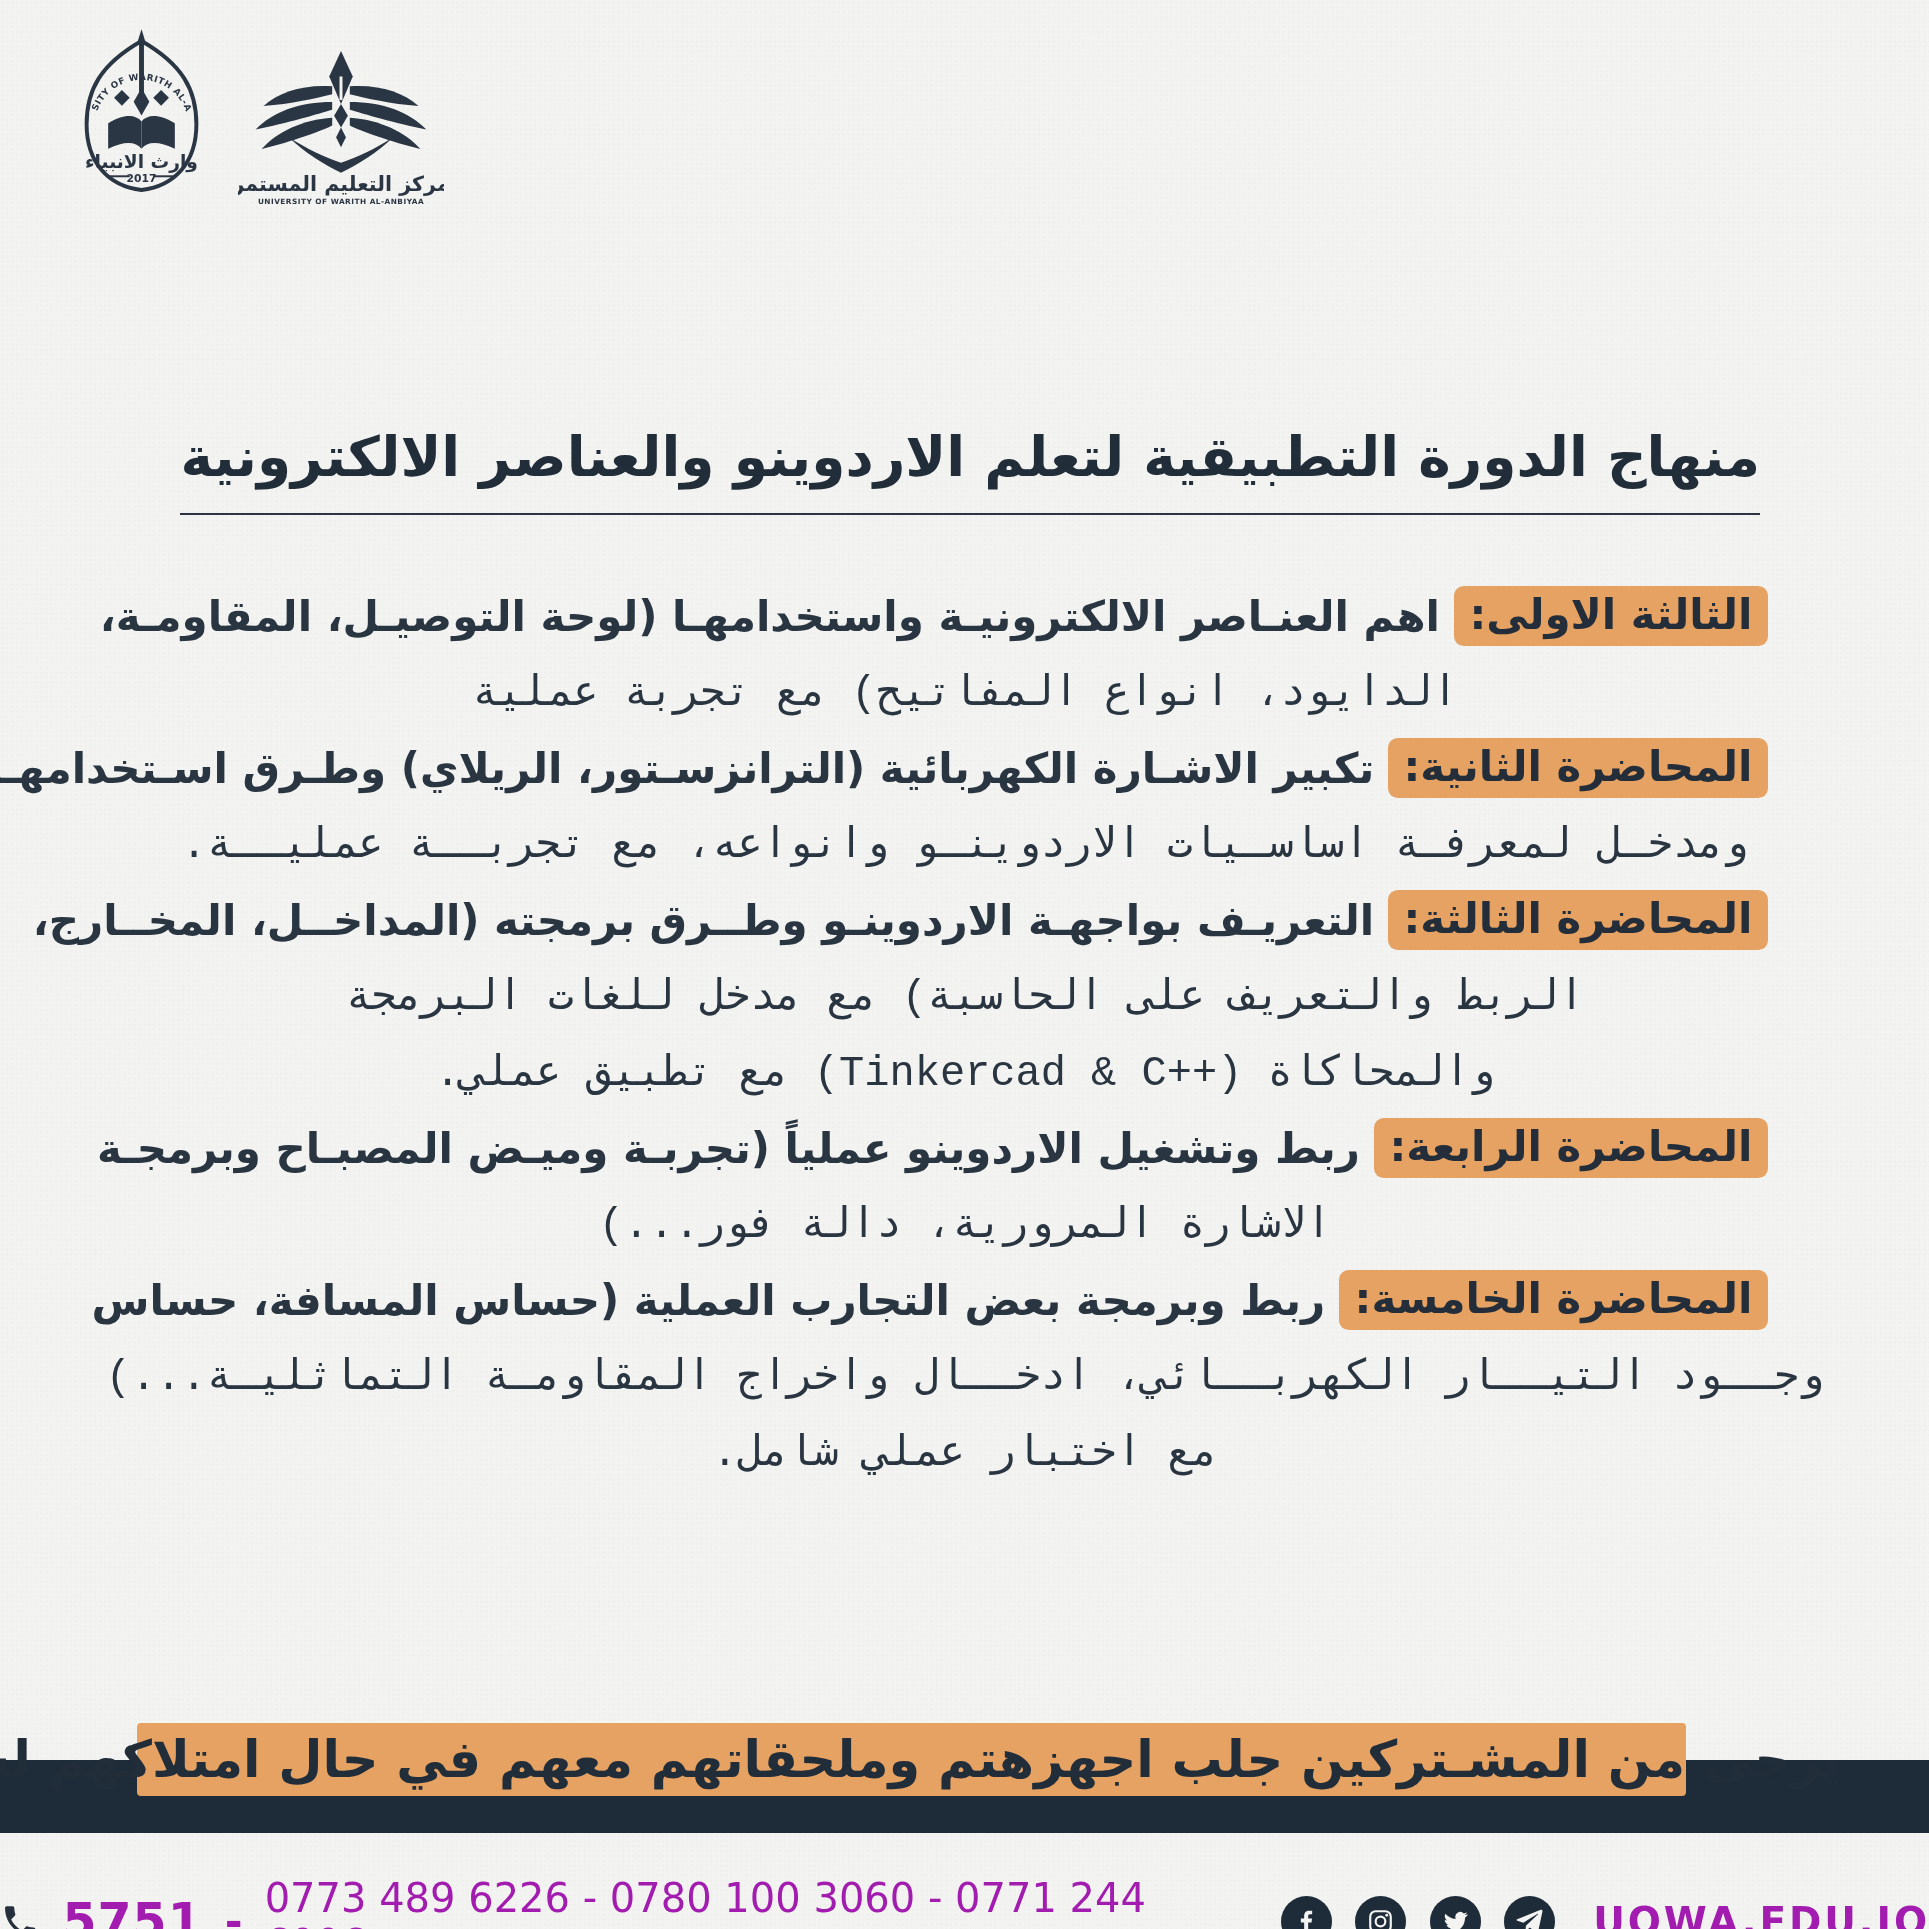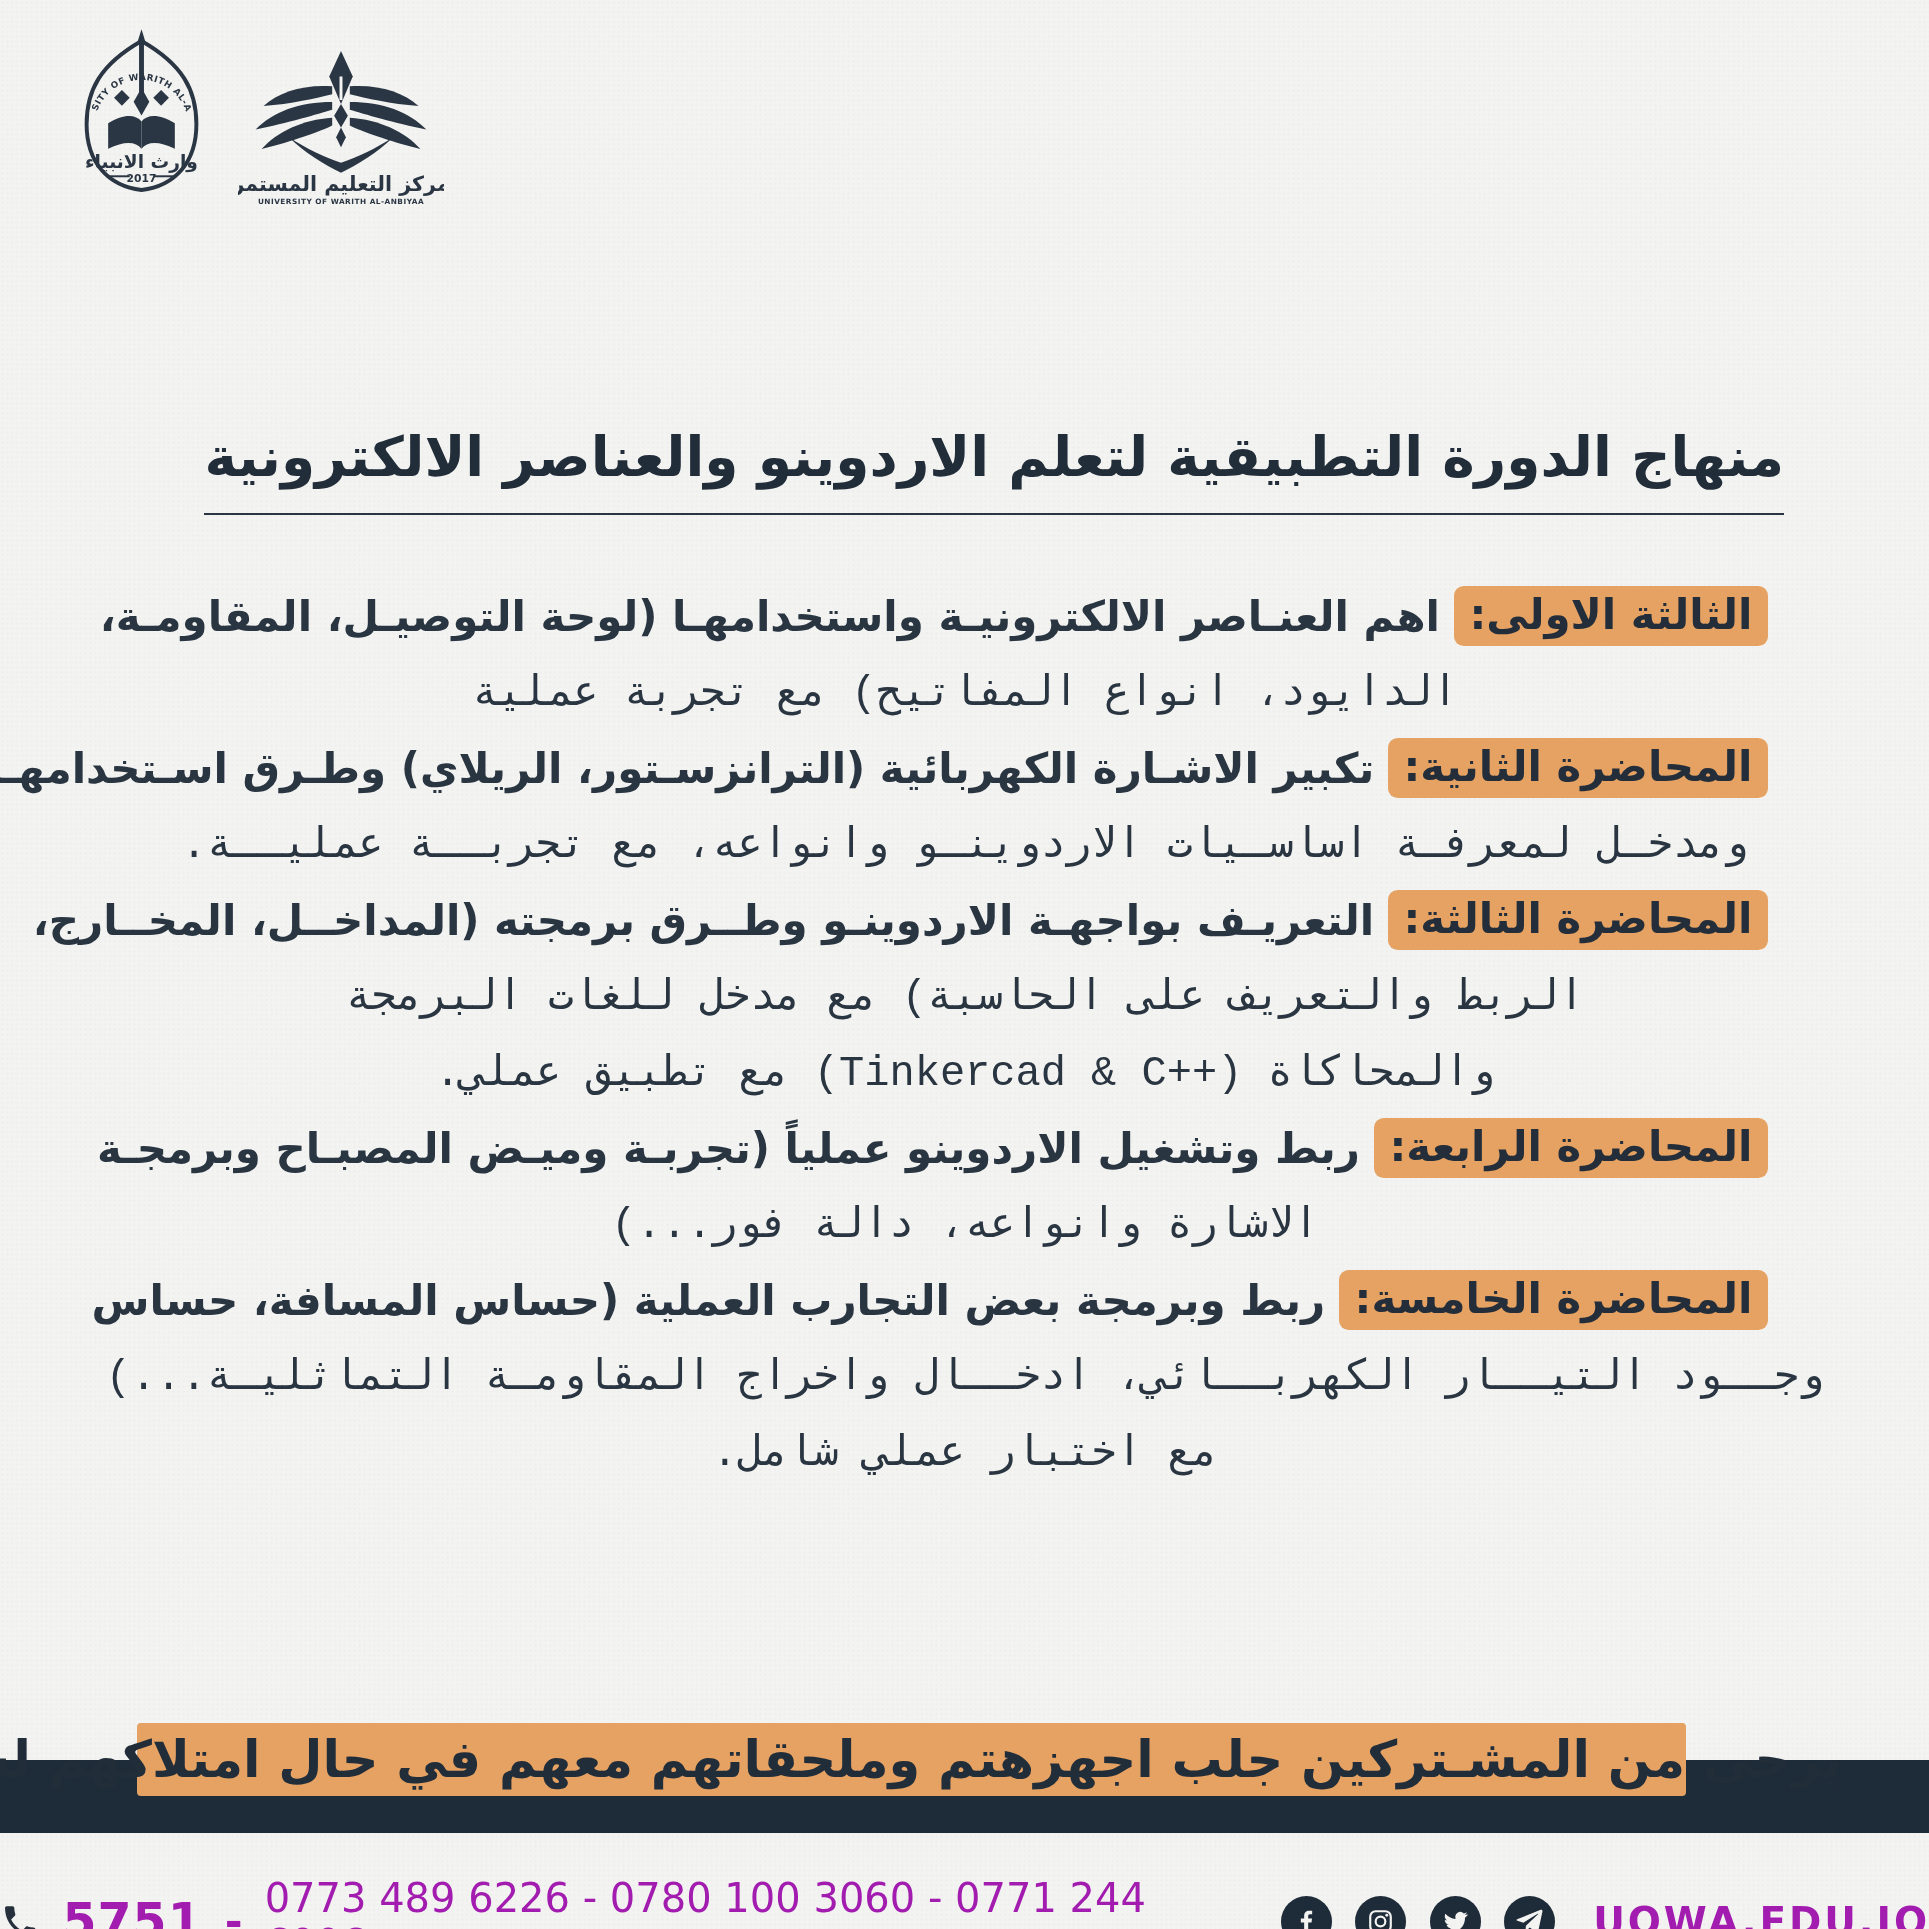--- a/index.html
+++ b/index.html
@@ -16,21 +16,21 @@
   .page::before{
     content:"";position:absolute;inset:0;pointer-events:none;
     background-image:radial-gradient(rgba(0,0,0,0.02) 1px,transparent 1px);
     background-size:4.9px 4.9px;
   }
   
   .logos{position:absolute;left:67px;top:29px;display:flex;gap:21.6px;align-items:flex-start;}
   .logo-svg{display:block;fill:#2b3644;}
   
   .title-wrap{
-    position:absolute;left:162px;right:146px;top:427px;
+    position:absolute;left:162px;right:170px;top:427px;
     direction:rtl;text-align:right;
   }
   .title-inner{
     display:inline-block;
     font-size:55px;font-weight:bold;color:#222d3a;
     padding-bottom:25.5px;border-bottom:2.9px solid #2a3442;
     line-height:1.1;white-space:nowrap;
   }
   
   .lectures{
@@ -142,21 +142,21 @@
       <div class="line first">
         <span class="hl">المحاضرة الثالثة:</span>
         <span class="rest">التعريـف بواجهـة الاردوينـو وطــرق برمجته (المداخــل، المخــارج،</span>
       </div>
       <div class="line cont">الربط والتعريف على الحاسبة) مع مدخل للغات البرمجة</div>
       <div class="line cont">والمحاكاة ⁦(Tinkercad &amp; C++)⁩ مع تطبيق عملي.</div>
       <div class="line first">
         <span class="hl">المحاضرة الرابعة:</span>
         <span class="rest">ربط وتشغيل الاردوينو عملياً (تجربـة وميـض المصبـاح وبرمجـة</span>
       </div>
-      <div class="line cont">الاشارة وانواعه، دالة فور...)</div>
+      <div class="line cont">الاشارة المرورية، دالة فور...)</div>
       <div class="line first">
         <span class="hl">المحاضرة الخامسة:</span>
         <span class="rest">ربط وبرمجة بعض التجارب العملية (حساس المسافة، حساس</span>
       </div>
       <div class="line cont">وجــود التيــار الكهربــائي، ادخــال واخراج المقاومـة التماثليـة...)</div>
       <div class="line cont">مع اختبار عملي شامل.</div>
     </main>
 
   <div class="notice">
     <span>يرجى من المشـتركين جلب اجهزهتم وملحقاتهم معهم في حال امتلاكهم له</span>

